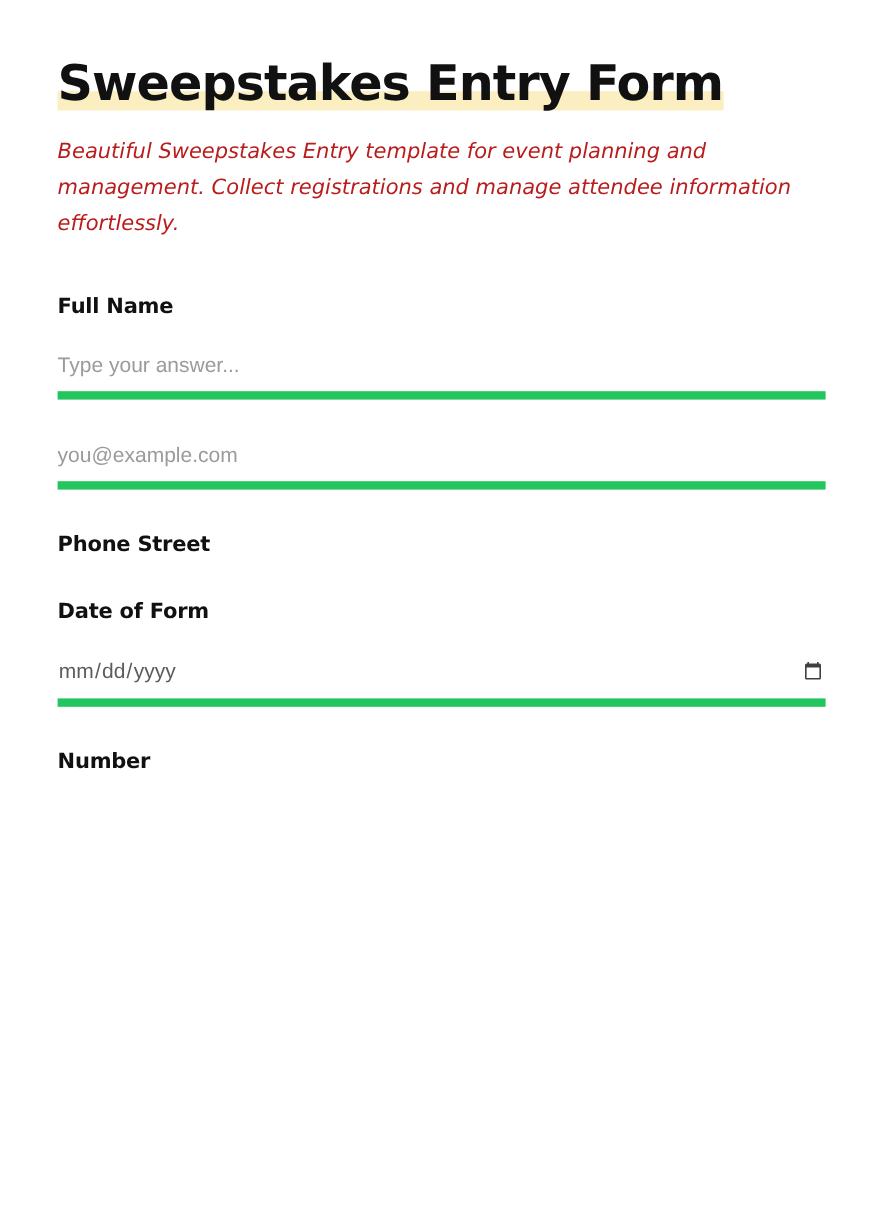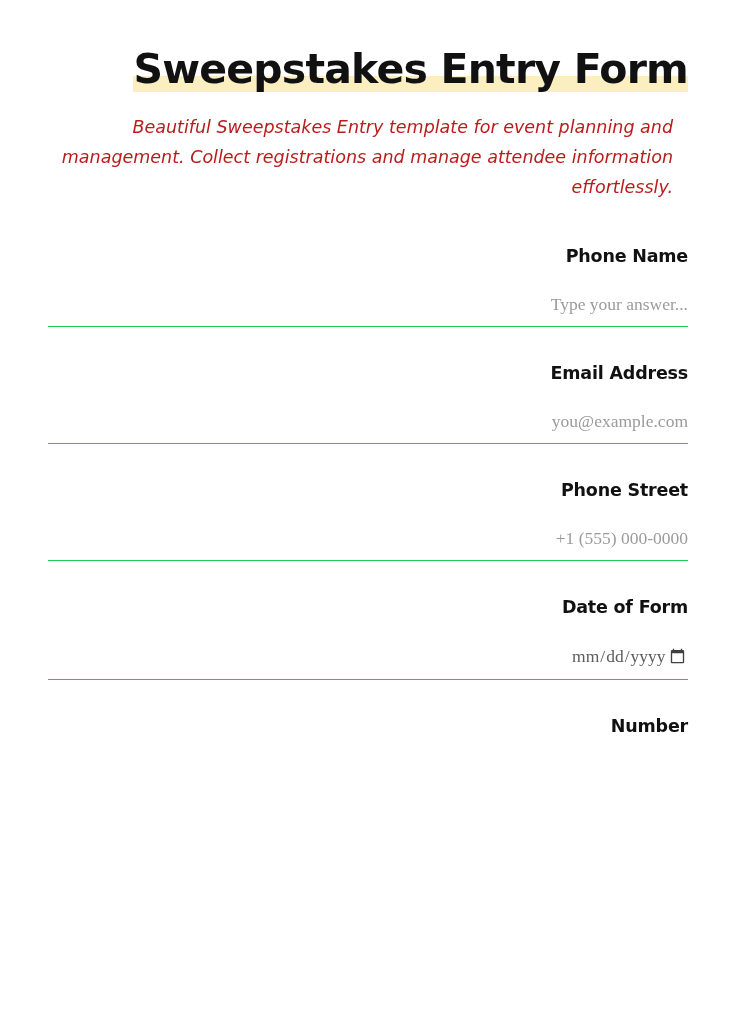--- a/index.html
+++ b/index.html
@@ -1,15 +1,15 @@
 <!DOCTYPE html>
 <html><head>
 <meta charset="utf-8">
 <style>
-  * { box-sizing: border-box; text-align: right; }
+  * { box-sizing: border-box; }
   html, body {
     margin: 0;
     padding: 0;
     background: #ffffff;
   }
   body {
     width: 736px;
     min-height: 1024px;
     font-family: "DejaVu Sans", sans-serif;
     color: #111111;
@@ -59,24 +59,24 @@
     display: block;
     font-size: 17.5px;
     font-weight: 700;
     letter-spacing: -0.2px;
     color: #111111;
     margin-bottom: 28px;
   }
   .field-input {
     width: 100%;
     border: none;
-    border-bottom: 1px solid #22c55e;
+    border-bottom: 7px solid #22c55e;
     outline: none;
     background: transparent;
-    font-family: Liberation Serif, serif;
+    font-family: Liberation Sans, sans-serif;
     font-size: 17.5px;
     color: #111111;
     padding: 0 0 11px 0;
     display: block;
   }
   .field-input::placeholder {
     color: #9b9b9b;
     opacity: 1;
   }
   .field-input[type="date"] {
@@ -96,32 +96,30 @@
 <div class="page">
 
   <div class="title-wrap">
     <span class="title-highlight"></span>
     <h1 class="form-title">Sweepstakes Entry Form</h1>
   </div>
 
   <p class="form-desc">Beautiful Sweepstakes Entry template for event planning and management. Collect registrations and manage attendee information effortlessly.</p>
 
   <div class="field">
-    <label class="field-label">Phone Name</label>
+    <label class="field-label">Full Name</label>
     <input class="field-input" type="text" placeholder="Type your answer..." style="">
   </div>
 
   <div class="field">
-    <label class="field-label">Email Address</label>
     <input class="field-input" type="email" placeholder="you@example.com" style="">
   </div>
 
   <div class="field">
     <label class="field-label">Phone Street</label>
-    <input class="field-input" type="tel" placeholder="+1 (555) 000-0000" style="">
   </div>
 
   <div class="field">
     <label class="field-label">Date of Form</label>
     <div class="date-row">
       <input class="field-input" type="date" placeholder="dd/mm/yyyy" style="">
     </div>
   </div>
 
   <div class="field">

